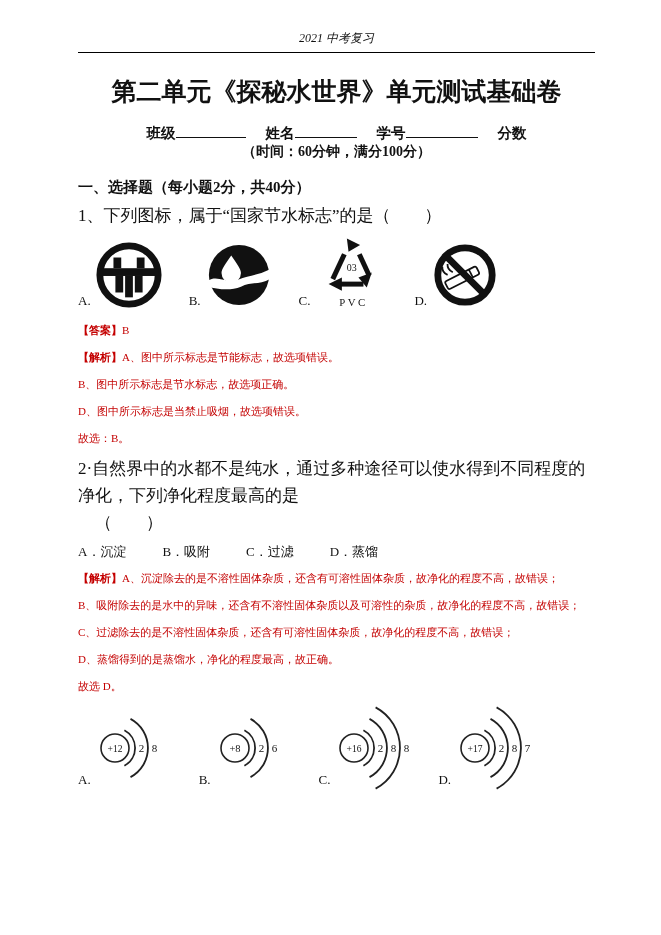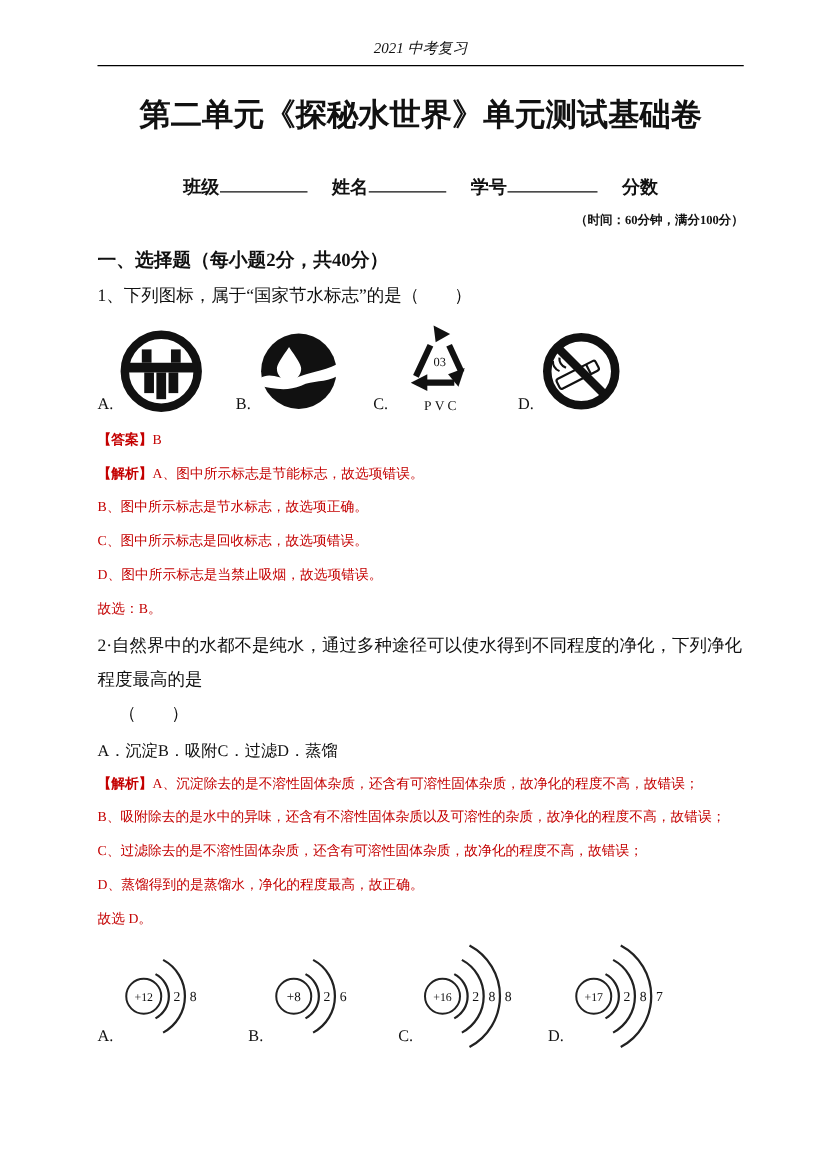--- a/index.html
+++ b/index.html
@@ -4,32 +4,32 @@
 <style>
   html,body{margin:0;padding:0;background:#fff;}
   body{width:661px;height:935px;overflow:hidden;color:#111;
        font-family:"Liberation Serif","DejaVu Serif",serif;}
   .page{padding:30px 66px 16px 78px;}
   .doc-header{text-align:center;font-style:italic;font-size:12px;
               padding-bottom:5px;border-bottom:1.5px solid #000;color:#111;}
   .title{text-align:center;font-weight:bold;font-size:25px;margin:22px 0 0 0;}
   .fields{display:flex;justify-content:center;align-items:flex-end;gap:20px;
           font-weight:bold;font-size:14.5px;margin-top:14px;}
-  .fields .f{white-space:nowrap;margin-top:16px;}
+  .fields .f{white-space:nowrap;}
   .blank{display:inline-block;height:15px;border-bottom:1.5px solid #111;vertical-align:baseline;}
   .w70{width:70px}.w62{width:62px}.w72{width:72px}
-  .time{text-align:right;font-weight:bold;font-size:10px;margin-top:10px;}
+  .time{text-align:center;font-weight:bold;font-size:14px;}
   .section{font-weight:bold;font-size:15px;margin-top:14px;line-height:24px;}
-  .stem{font-size:14px;line-height:27px;margin:3px 0 0 0;}
+  .stem{font-size:17px;line-height:27px;margin:3px 0 0 0;}
   .indent2{padding-left:17px;}
   .icon-row{display:flex;align-items:flex-end;gap:26px;margin-top:4px;height:76px;}
   .icon-opt{display:flex;align-items:flex-end;gap:4px;}
   .opt-label{font-size:13px;line-height:16px;}
   .icon-opt svg{display:block;}
-  .opts-row{display:flex;font-size:13px;line-height:27px;margin-top:2px;}
+  .opts-row{display:flex;gap:36px;font-size:13px;line-height:27px;margin-top:2px;}
   .t{font-size:11px;line-height:27px;margin:0;}
   .red{color:var(--red,#c40000);}
   .red b{font-weight:bold;}
   .pdiag-row{display:flex;align-items:flex-end;gap:14px;margin-top:4px;}
   .pdiag{display:flex;align-items:flex-end;gap:2px;}
   .pdiag .opt-label{margin-bottom:4px;}
   .pdiag-svg{display:block;}
   .pdiag-svg text{font-family:"Liberation Serif","DejaVu Serif",serif;fill:#111;}
   .logo-svg text{font-family:"Liberation Serif","DejaVu Serif",serif;fill:#111;}
 </style>
@@ -106,21 +106,20 @@
           <line x1="42" y1="32" x2="42" y2="41" stroke="#111" stroke-width="1.8"></line>
         </g>
         <line x1="15" y1="15" x2="55" y2="55" stroke="#111" stroke-width="7"></line>
       </svg>
     </div>
   </div>
 
   <p class="t red" style="margin-top:8px"><b>【答案】</b><span>B</span></p>
   <p class="t red"><b>【解析】</b><span>A、图中所示标志是节能标志，故选项错误。</span></p>
   <p class="t red">B、图中所示标志是节水标志，故选项正确。</p>
-  <p class="t red">C、图中所示标志是回收标志，故选项错误。</p>
   <p class="t red">D、图中所示标志是当禁止吸烟，故选项错误。</p>
   <p class="t red">故选：B。</p>
 
   <p class="stem"><span>2·自然界中的水都不是纯水，通过多种途径可以使水得到不同程度的净化，下列净化程度最高的是</span><br><span class="indent2">（　　）</span></p>
 
   <div class="opts-row">
     <span>A．沉淀</span>
     <span>B．吸附</span>
     <span>C．过滤</span>
     <span>D．蒸馏</span>

